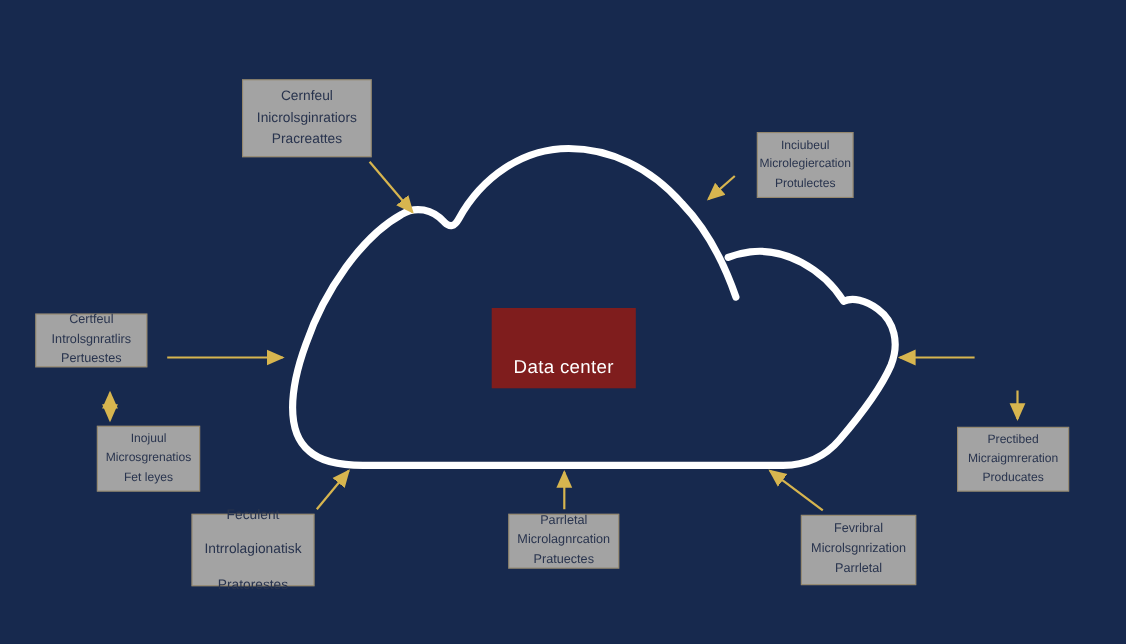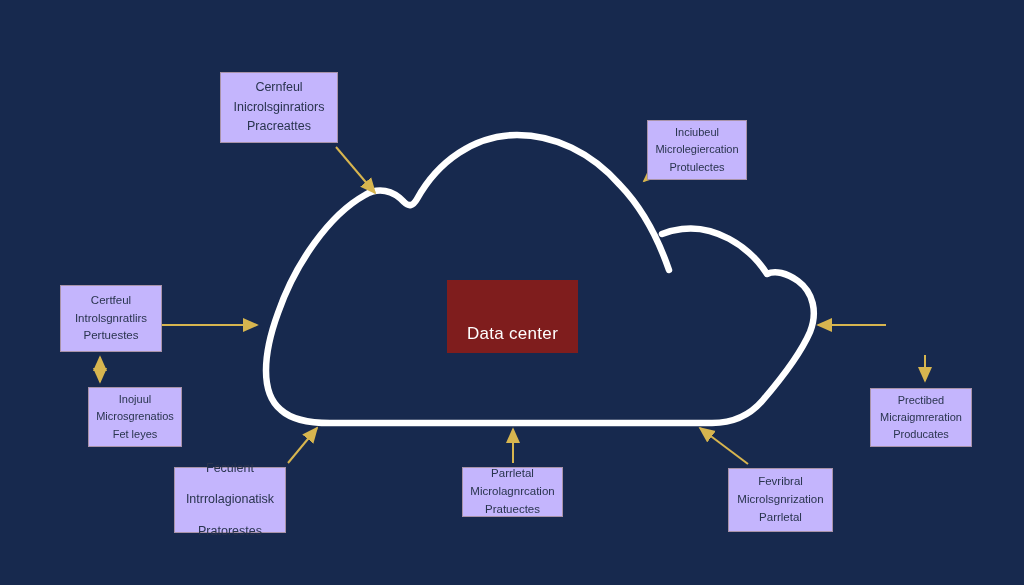--- a/index.html
+++ b/index.html
@@ -15,37 +15,37 @@
     overflow: hidden;
     font-family: "Liberation Sans", sans-serif;
   }
   .stage svg.layer {
     position: absolute;
     left: 0; top: 0;
     width: 1024px; height: 585px;
   }
   .node {
     position: absolute;
-    background: #c4b5fd;
+    background: #a3a3a3;
     border: 1px solid rgba(120, 84, 10, 0.35);
     color: #29344e;
     display: flex;
     flex-direction: column;
     align-items: center;
     justify-content: center;
     text-align: center;
     font-size: 12px;
     line-height: 1.55;
     box-sizing: border-box;
     padding: 2px 3px;
   }
   .node span { display: block; white-space: nowrap; }
   .n1 { left: 220px; top: 72px;  width: 118px; height: 71px; font-size: 12.5px; }
-  .n2 { left: 647px; top: 120px; width: 100px; height: 60px; font-size: 11px; }
-  .n3 { left: 60px;  top: 285px; width: 102px; height: 67px; font-size: 11.5px; }
+  .n2 { left: 688px; top: 120px; width: 88px; height: 60px; font-size: 11px; }
+  .n3 { left: 32px;  top: 285px; width: 102px; height: 49px; font-size: 11.5px; }
   .n4 { left: 88px;  top: 387px; width: 94px;  height: 60px; font-size: 11px; }
   .n5 { left: 174px; top: 467px; width: 112px; height: 66px; font-size: 12.5px; gap: 12px; }
   .n6 { left: 462px; top: 467px; width: 101px; height: 50px; font-size: 11.5px; }
   .n7 { left: 728px; top: 468px; width: 105px; height: 64px; font-size: 11.5px; }
   .n8 { left: 888px; top: 293px; width: 82px;  height: 59px; font-size: 11px; }
   .n9 { left: 870px; top: 388px; width: 102px; height: 59px; font-size: 11px; }
   .center-box {
     position: absolute;
     left: 447px; top: 280px;
     width: 131px; height: 73px;

